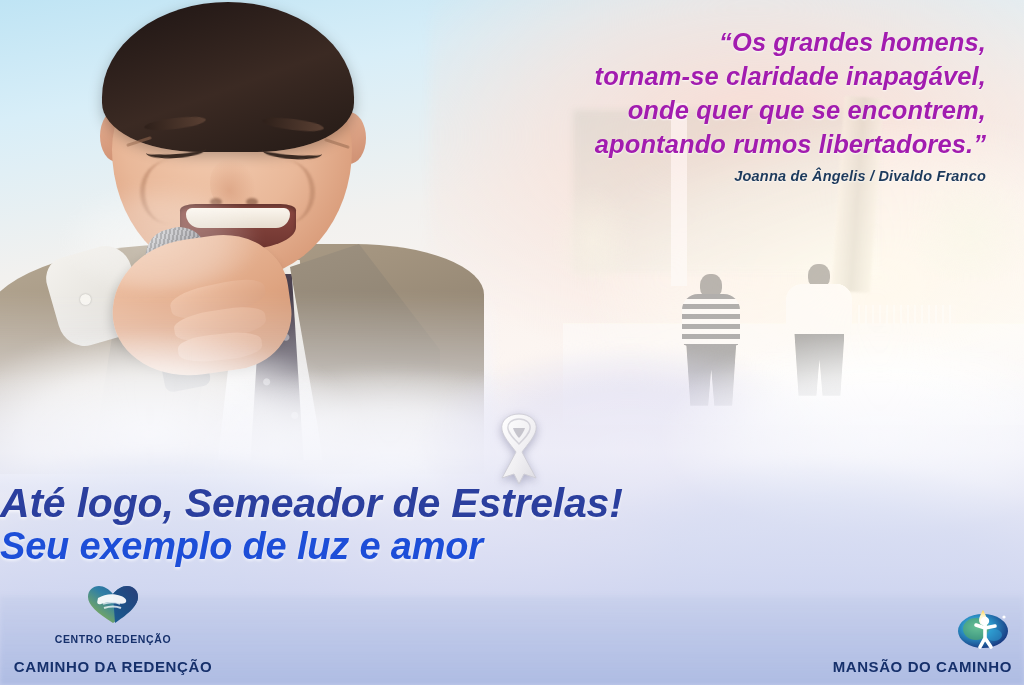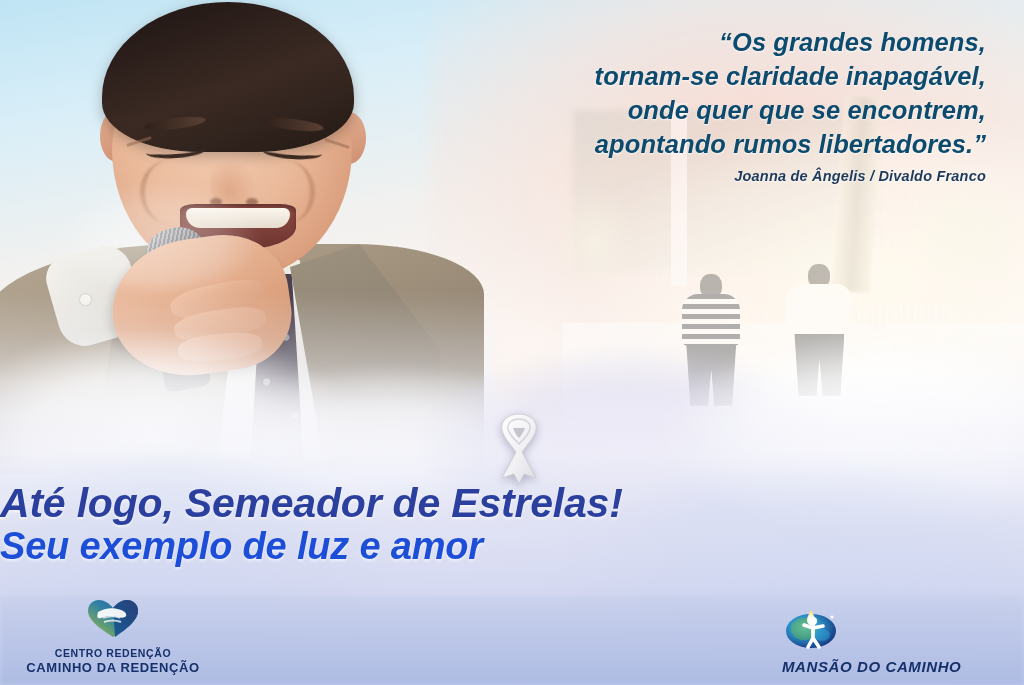--- a/index.html
+++ b/index.html
@@ -272,21 +272,21 @@
     filter:blur(5px);
   }
 
   
   .quote{
     position:absolute; right:38px; top:26px;
     width:560px;
     text-align:right;
     font-style:italic;
     font-weight:700;
-    color:#0c4a6e;
+    color:#a21caf;
     font-size:25.5px;
     line-height:1.33;
     letter-spacing:.1px;
     text-shadow:0 1px 2px rgba(255,255,255,.8);
   }
   .quote .ql{ display:block; white-space:nowrap; }
   .attrib{
     position:absolute; right:38px; top:168px;
     width:560px; text-align:right;
     font-style:italic; font-weight:700;
@@ -313,25 +313,25 @@
   .hl1{ display:block; font-size:41px; color:#2b3f9e;
         text-shadow:0 2px 3px rgba(255,255,255,.6); }
   .hl2{ display:block; font-size:38px; color:#1d4ed8; margin-top:2px;
         text-shadow:0 2px 3px rgba(255,255,255,.6); }
   .hl3{ display:block; font-size:37px; color:#1a7fc4; margin-top:2px;
         text-shadow:0 2px 3px rgba(255,255,255,.6); }
 
   
   .logo{ position:absolute; bottom:10px; }
   .logo-left{ left:8px; width:210px; text-align:center; }
-  .logo-right{ right:12px; width:230px; text-align:left;font-style:italic; }
+  .logo-right{ right:12px; width:230px; text-align:right; }
   .logo-mark{ display:block; margin:0 auto 4px; }
   .logo-txt{ display:block; color:#16306b; font-weight:700; letter-spacing:.6px; }
   .logo-left .l1{ font-size:10.5px; }
-  .logo-left .l2{ font-size:13px; margin-top:1px; }
+  .logo-left .l2{ font-size:15px; margin-top:13px; }
   .logo-right .l1{ font-size:15px; }
 </style>
 </head>
 <body>
 
 <div class="poster">
 
   <div class="bg-sky"></div>
   <div class="bg-warm"></div>
   <div class="bg-warm2"></div>

